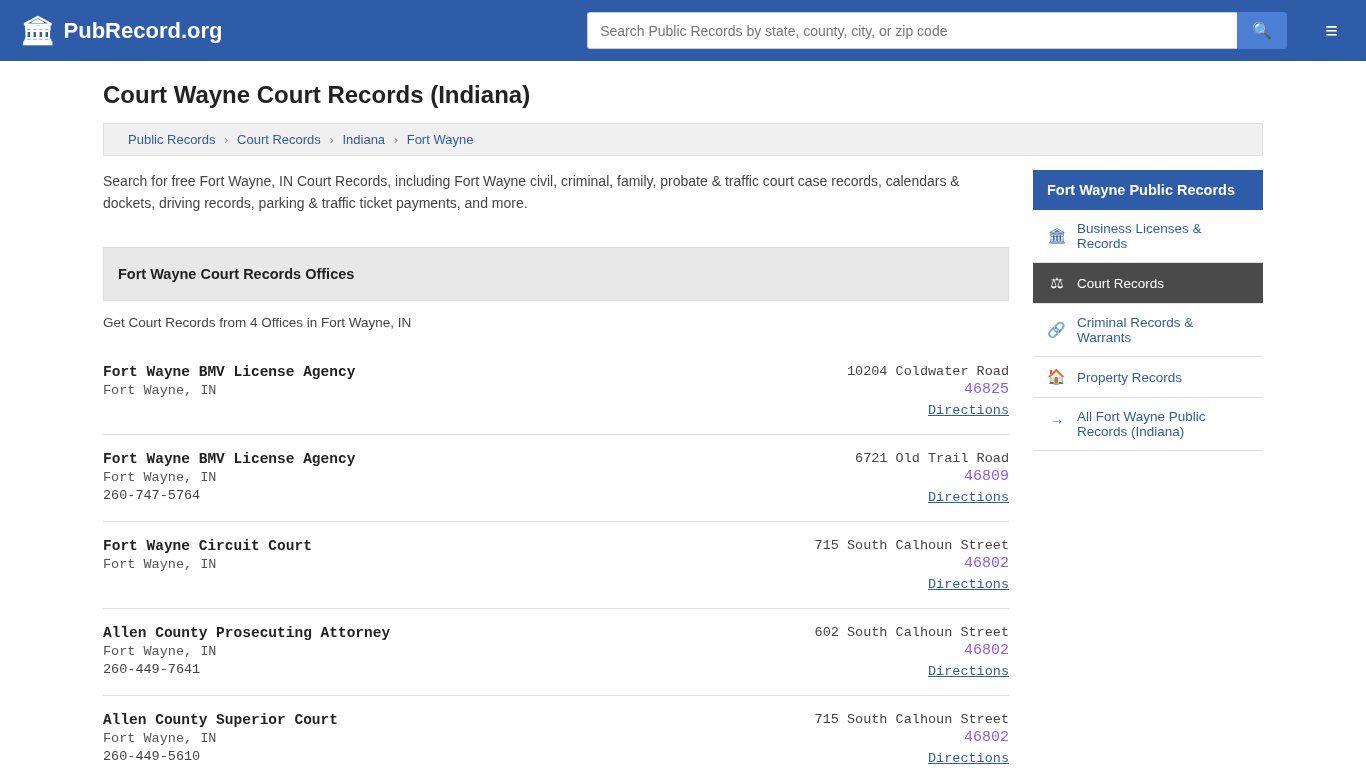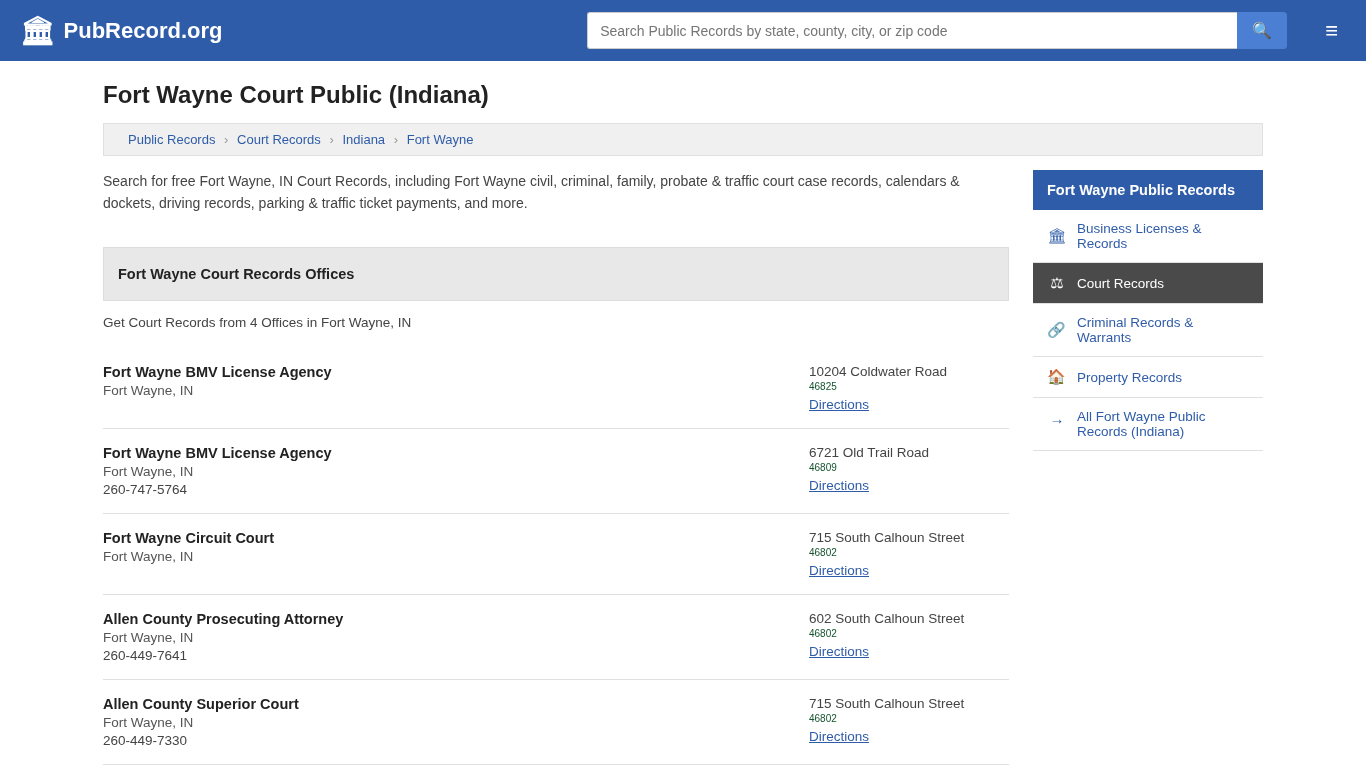--- a/index.html
+++ b/index.html
@@ -128,50 +128,51 @@
 
     
     .office-list { }
     .office-entry {
       padding: 16px 0;
       border-bottom: 1px solid #e0e0e0;
       display: flex;
       justify-content: space-between;
       align-items: flex-start;
       gap: 20px;
+      font-family: Liberation Mono, monospace;
     }
     .office-entry:first-child { border-top: none; }
     .office-left { flex: 1; }
     .office-name {
       font-weight: bold;
       font-size: 14.5px;
       color: #222;
       margin-bottom: 3px;
     }
     .office-city {
       font-size: 13.5px;
       color: #555;
       margin-bottom: 3px;
     }
     .office-phone {
       font-size: 13.5px;
       color: #444;
     }
     .office-right {
-      text-align: left;
+      text-align: right;
       min-width: 200px;
     }
     .office-address {
       font-size: 13.5px;
       color: #444;
       margin-bottom: 2px;
     }
     .office-zip {
-      font-size: 10px;
-      color: #14532d;
+      font-size: 15px;
+      color: #8b5cf6;
       margin-bottom: 4px;
     }
     .directions-link {
       color: #2f5ca8;
       text-decoration: underline;
       font-size: 13.5px;
       cursor: pointer;
     }
 
     
@@ -232,21 +233,21 @@
     <button class="search-btn">
       <span>🔍</span>
     </button>
   </div>
   <button class="menu-btn">
     <span>≡</span>
   </button>
 </div>
 
 <div class="main-container">
-  <h1 class="page-title">Fort Wayne Court Public (Indiana)</h1>
+  <h1 class="page-title">Court Wayne Court Records (Indiana)</h1>
 
   <div class="breadcrumb">
     <a href="#">Public Records</a>
     <span class="breadcrumb-sep">›</span>
     <a href="#">Court Records</a>
     <span class="breadcrumb-sep">›</span>
     <a href="#">Indiana</a>
     <span class="breadcrumb-sep">›</span>
     <a href="#">Fort Wayne</a>
   </div>
@@ -308,21 +309,21 @@
             <div class="office-address">602 South Calhoun Street</div>
             <div class="office-zip">46802</div>
             <a class="directions-link" href="#">Directions</a>
           </div>
         </div>
 
         <div class="office-entry">
           <div class="office-left">
             <div class="office-name">Allen County Superior Court</div>
             <div class="office-city">Fort Wayne, IN</div>
-            <div class="office-phone">260-449-7330</div>
+            <div class="office-phone">260-449-5610</div>
           </div>
           <div class="office-right">
             <div class="office-address">715 South Calhoun Street</div>
             <div class="office-zip">46802</div>
             <a class="directions-link" href="#">Directions</a>
           </div>
         </div>
 
       </div>
     </div>

